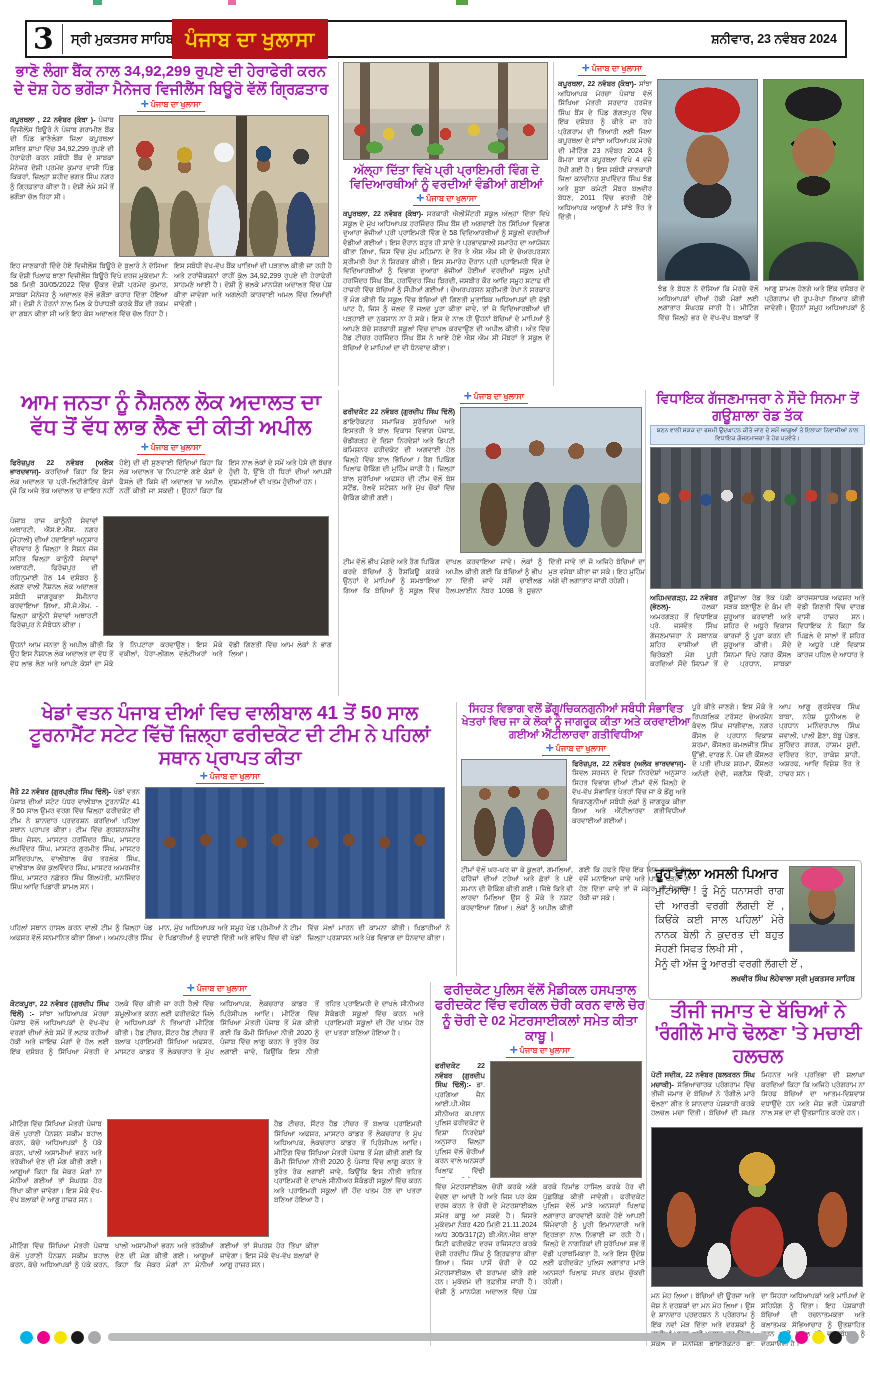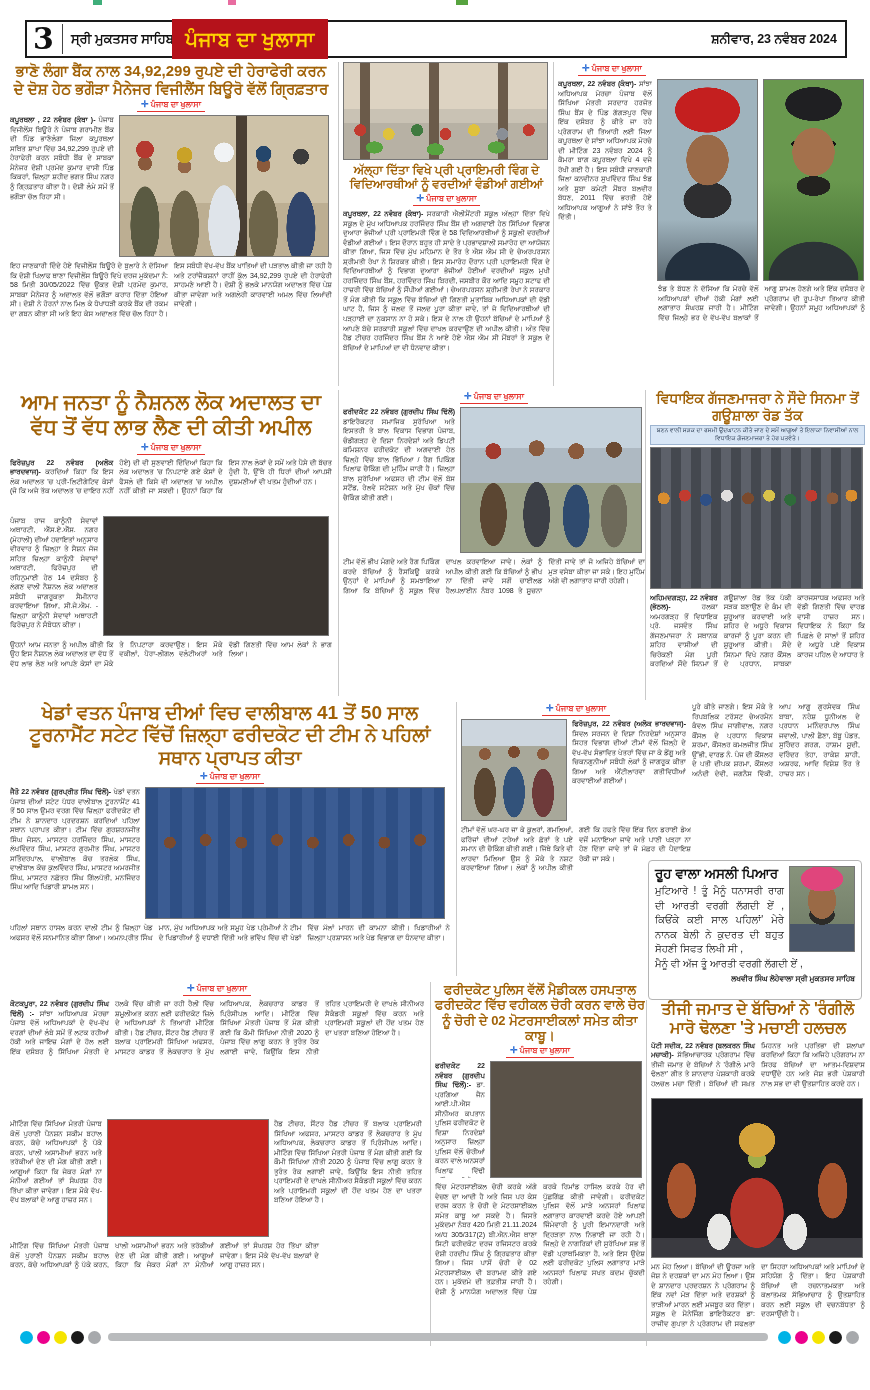--- a/index.html
+++ b/index.html
@@ -11,21 +11,21 @@
   .hdr .pgno{font-family:"DejaVu Serif",serif;font-size:30px;font-weight:700;line-height:30px;
        padding:0 8px 0 6px;border-right:1px solid #444;}
   .hdr .edition{font-size:13px;font-weight:700;padding-left:8px;}
   .masthead{position:absolute;left:145px;top:-3px;width:156px;height:40px;background:#b5121b;
        display:flex;align-items:center;justify-content:center;}
   .masthead span{color:#ffd400;font-size:20px;font-weight:700;letter-spacing:0.5px;}
   .hdr .date{margin-left:auto;font-size:12.5px;font-weight:700;padding-right:8px;}
   .printmark{position:absolute;top:0;height:5px;}
   
   .art{position:absolute;overflow:hidden;}
-  .art h2{margin:0 0 2px 0;text-align:center;font-weight:700;color:#a16207;line-height:1.18;}
+  .art h2{margin:0 0 2px 0;text-align:center;font-weight:700;color:#a21caf;line-height:1.18;}
   .tag{width:max-content;margin:1px auto 3px auto;border-bottom:1.5px solid #e5322d;padding:0 4px 1px 4px;
        font-size:8px;font-weight:700;color:#e5322d;white-space:nowrap;}
   .tag .plus{color:#2e6fd6;font-size:9px;}
   .bt{font-size:7px;line-height:1.36;text-align:justify;color:#1c1c1c;overflow:hidden;}
   .bt b{font-weight:700;}
   .cols2{column-count:2;column-gap:6px;}
   .cols3{column-count:3;column-gap:6px;}
   .cols4{column-count:4;column-gap:6px;}
   .rowflex{display:flex;gap:5px;}
   .sepL{border-left:1px solid #c9c9c9;padding-left:4px;}
@@ -261,20 +261,21 @@
     <h2 style="font-size:19px;">ਖੇਡਾਂ ਵਤਨ ਪੰਜਾਬ ਦੀਆਂ ਵਿਚ ਵਾਲੀਬਾਲ 41 ਤੋਂ 50 ਸਾਲ ਟੂਰਨਾਮੈਂਟ ਸਟੇਟ ਵਿੱਚੋਂ ਜ਼ਿਲ੍ਹਾ ਫਰੀਦਕੋਟ ਦੀ ਟੀਮ ਨੇ ਪਹਿਲਾਂ ਸਥਾਨ ਪ੍ਰਾਪਤ ਕੀਤਾ</h2>
     <div class="tag"><span class="plus">✛</span> <span>ਪੰਜਾਬ ਦਾ ਖੁਲਾਸਾ</span></div>
     <div class="rowflex">
       <div class="bt" style="width:130px;height:132px;"><b>ਜੈਤੋ 22 ਨਵੰਬਰ (ਗੁਰਪ੍ਰੀਤ ਸਿੰਘ ਢਿੱਲੋਂ)-</b> <span>ਖੇਡਾਂ ਵਤਨ ਪੰਜਾਬ ਦੀਆਂ ਸਟੇਟ ਪੱਧਰ ਵਾਲੀਬਾਲ ਟੂਰਨਾਮੈਂਟ 41 ਤੋਂ 50 ਸਾਲ ਉਮਰ ਵਰਗ ਵਿੱਚ ਜ਼ਿਲ੍ਹਾ ਫਰੀਦਕੋਟ ਦੀ ਟੀਮ ਨੇ ਸ਼ਾਨਦਾਰ ਪ੍ਰਦਰਸ਼ਨ ਕਰਦਿਆਂ ਪਹਿਲਾ ਸਥਾਨ ਪ੍ਰਾਪਤ ਕੀਤਾ। ਟੀਮ ਵਿੱਚ ਗੁਰਸ਼ਰਨਜੀਤ ਸਿੰਘ ਜੋਸਨ, ਮਾਸਟਰ ਹਰਜਿੰਦਰ ਸਿੰਘ, ਮਾਸਟਰ ਲੱਖਵਿੰਦਰ ਸਿੰਘ, ਮਾਸਟਰ ਗੁਰਮੀਤ ਸਿੰਘ, ਮਾਸਟਰ ਸਤਿੰਦਰਪਾਲ, ਵਾਲੀਬਾਲ ਕੋਚ ਤਰਲੋਕ ਸਿੰਘ, ਵਾਲੀਬਾਲ ਕੋਚ ਕੁਲਵਿੰਦਰ ਸਿੰਘ, ਮਾਸਟਰ ਅਮਰਜੀਤ ਸਿੰਘ, ਮਾਸਟਰ ਨਛੱਤਰ ਸਿੰਘ ਗਿੱਲਪੱਤੀ, ਮਨਜਿੰਦਰ ਸਿੰਘ ਆਦਿ ਖਿਡਾਰੀ ਸ਼ਾਮਲ ਸਨ।</span></div>
       <div class="ph ph-g" style="width:298px;height:130px;"></div>
     </div>
     <div class="bt cols3" style="height:70px;margin-top:4px;">ਪਹਿਲਾਂ ਸਥਾਨ ਹਾਸਲ ਕਰਨ ਵਾਲੀ ਟੀਮ ਨੂੰ ਜ਼ਿਲ੍ਹਾ ਖੇਡ ਅਫਸਰ ਵੱਲੋਂ ਸਨਮਾਨਿਤ ਕੀਤਾ ਗਿਆ। ਅਮਨਪ੍ਰੀਤ ਸਿੰਘ ਮਾਨ, ਮੁੱਖ ਅਧਿਆਪਕ ਅਤੇ ਸਮੂਹ ਖੇਡ ਪ੍ਰੇਮੀਆਂ ਨੇ ਟੀਮ ਦੇ ਖਿਡਾਰੀਆਂ ਨੂੰ ਵਧਾਈ ਦਿੱਤੀ ਅਤੇ ਭਵਿੱਖ ਵਿੱਚ ਵੀ ਖੇਡਾਂ ਵਿੱਚ ਮੱਲਾਂ ਮਾਰਨ ਦੀ ਕਾਮਨਾ ਕੀਤੀ। ਖਿਡਾਰੀਆਂ ਨੇ ਜ਼ਿਲ੍ਹਾ ਪ੍ਰਸ਼ਾਸਨ ਅਤੇ ਖੇਡ ਵਿਭਾਗ ਦਾ ਧੰਨਵਾਦ ਕੀਤਾ।</div>
   </article>
 
   <article class="art sepL" style="left:456px;top:702px;width:230px;height:274px;">
+    <h2 style="font-size:11px;">ਸਿਹਤ ਵਿਭਾਗ ਵਲੋਂ ਡੇਂਗੂ/ਚਿਕਨਗੁਨੀਆਂ ਸਬੰਧੀ ਸੰਭਾਵਿਤ ਖੇਤਰਾਂ ਵਿਚ ਜਾ ਕੇ ਲੋਕਾਂ ਨੂੰ ਜਾਗਰੂਕ ਕੀਤਾ ਅਤੇ ਕਰਵਾਈਆ ਗਈਆਂ ਐਂਟੀਲਾਰਵਾ ਗਤੀਵਿਧੀਆ</h2>
     <div class="tag"><span class="plus">✛</span> <span>ਪੰਜਾਬ ਦਾ ਖੁਲਾਸਾ</span></div>
     <div class="rowflex" style="margin-top:2px;">
       <div class="ph ph-h" style="width:104px;height:100px;"></div>
       <div class="bt" style="width:114px;height:102px;"><b>ਫਿਰੋਜ਼ਪੁਰ, 22 ਨਵੰਬਰ (ਅਲੋਕ ਭਾਰਦਵਾਜ)-</b> <span>ਸਿਵਲ ਸਰਜਨ ਦੇ ਦਿਸ਼ਾ ਨਿਰਦੇਸ਼ਾਂ ਅਨੁਸਾਰ ਸਿਹਤ ਵਿਭਾਗ ਦੀਆਂ ਟੀਮਾਂ ਵੱਲੋਂ ਜ਼ਿਲ੍ਹੇ ਦੇ ਵੱਖ-ਵੱਖ ਸੰਭਾਵਿਤ ਖੇਤਰਾਂ ਵਿੱਚ ਜਾ ਕੇ ਡੇਂਗੂ ਅਤੇ ਚਿਕਨਗੁਨੀਆਂ ਸਬੰਧੀ ਲੋਕਾਂ ਨੂੰ ਜਾਗਰੂਕ ਕੀਤਾ ਗਿਆ ਅਤੇ ਐਂਟੀਲਾਰਵਾ ਗਤੀਵਿਧੀਆਂ ਕਰਵਾਈਆਂ ਗਈਆਂ।</span></div>
     </div>
     <div class="bt cols2" style="height:90px;margin-top:4px;">ਟੀਮਾਂ ਵੱਲੋਂ ਘਰ-ਘਰ ਜਾ ਕੇ ਕੂਲਰਾਂ, ਗਮਲਿਆਂ, ਫਰਿੱਜਾਂ ਦੀਆਂ ਟਰੇਆਂ ਅਤੇ ਛੱਤਾਂ ਤੇ ਪਏ ਸਮਾਨ ਦੀ ਚੈਕਿੰਗ ਕੀਤੀ ਗਈ। ਜਿੱਥੇ ਕਿਤੇ ਵੀ ਲਾਰਵਾ ਮਿਲਿਆ ਉਸ ਨੂੰ ਮੌਕੇ ਤੇ ਨਸ਼ਟ ਕਰਵਾਇਆ ਗਿਆ। ਲੋਕਾਂ ਨੂੰ ਅਪੀਲ ਕੀਤੀ ਗਈ ਕਿ ਹਫਤੇ ਵਿੱਚ ਇੱਕ ਦਿਨ ਡਰਾਈ ਡੇਅ ਵਜੋਂ ਮਨਾਇਆ ਜਾਵੇ ਅਤੇ ਪਾਣੀ ਖੜ੍ਹਾ ਨਾ ਹੋਣ ਦਿੱਤਾ ਜਾਵੇ ਤਾਂ ਜੋ ਮੱਛਰ ਦੀ ਪੈਦਾਇਸ਼ ਰੋਕੀ ਜਾ ਸਕੇ।</div>
   </article>
 
   <div class="poembox" style="left:648px;top:860px;width:200px;height:128px;">
     <div class="ph ph-poem"></div>
@@ -299,21 +300,21 @@
     <h2 style="font-size:13px;">ਫਰੀਦਕੋਟ ਪੁਲਿਸ ਵੱਲੋਂ ਮੈਡੀਕਲ ਹਸਪਤਾਲ ਫਰੀਦਕੋਟ ਵਿੱਚ ਵਹੀਕਲ ਚੋਰੀ ਕਰਨ ਵਾਲੇ ਚੋਰ ਨੂੰ ਚੋਰੀ ਦੇ 02 ਮੋਟਰਸਾਈਕਲਾਂ ਸਮੇਤ ਕੀਤਾ ਕਾਬੂ।</h2>
     <div class="tag"><span class="plus">✛</span> <span>ਪੰਜਾਬ ਦਾ ਖੁਲਾਸਾ</span></div>
     <div class="rowflex">
       <div class="bt" style="width:50px;height:117px;"><b>ਫਰੀਦਕੋਟ 22 ਨਵੰਬਰ (ਗੁਰਦੀਪ ਸਿੰਘ ਢਿੱਲੋਂ):-</b> <span>ਡਾ. ਪ੍ਰਗਿਆ ਜੈਨ ਆਈ.ਪੀ.ਐਸ ਸੀਨੀਅਰ ਕਪਤਾਨ ਪੁਲਿਸ ਫਰੀਦਕੋਟ ਦੇ ਦਿਸ਼ਾ ਨਿਰਦੇਸ਼ਾਂ ਅਨੁਸਾਰ ਜ਼ਿਲ੍ਹਾ ਪੁਲਿਸ ਵੱਲੋਂ ਚੋਰੀਆਂ ਕਰਨ ਵਾਲੇ ਅਨਸਰਾਂ ਖਿਲਾਫ ਵਿੱਢੀ ਮੁਹਿੰਮ ਜਾਰੀ ਹੈ।</span></div>
       <div class="ph ph-j" style="width:150px;height:115px;"></div>
     </div>
     <div class="bt cols2" style="height:160px;margin-top:4px;">ਵਿੱਚ ਮੋਟਰਸਾਈਕਲ ਚੋਰੀ ਕਰਕੇ ਅੱਗੇ ਵੇਚਣ ਦਾ ਆਦੀ ਹੈ ਅਤੇ ਜਿਸ ਪਰ ਕੇਸ ਦਰਜ ਕਰਨ ਤੇ ਚੋਰੀ ਦੇ ਮੋਟਰਸਾਈਕਲ ਸਮੇਤ ਕਾਬੂ ਆ ਸਕਦੇ ਹੈ। ਜਿਸਤੇ ਮੁਕੱਦਮਾ ਨੰਬਰ 420 ਮਿਤੀ 21.11.2024 ਅ/ਧ 305/317(2) ਬੀ.ਐਨ.ਐਸ ਥਾਣਾ ਸਿਟੀ ਫਰੀਦਕੋਟ ਦਰਜ ਰਜਿਸਟਰ ਕਰਕੇ ਦੋਸ਼ੀ ਹਰਦੀਪ ਸਿੰਘ ਨੂੰ ਗ੍ਰਿਫਤਾਰ ਕੀਤਾ ਗਿਆ। ਜਿਸ ਪਾਸੋਂ ਚੋਰੀ ਦੇ 02 ਮੋਟਰਸਾਈਕਲ ਵੀ ਬਰਾਮਦ ਕੀਤੇ ਗਏ ਹਨ। ਮੁਕੱਦਮੇ ਦੀ ਤਫ਼ਤੀਸ਼ ਜਾਰੀ ਹੈ। ਦੋਸ਼ੀ ਨੂੰ ਮਾਨਯੋਗ ਅਦਾਲਤ ਵਿੱਚ ਪੇਸ਼ ਕਰਕੇ ਰਿਮਾਂਡ ਹਾਸਿਲ ਕਰਕੇ ਹੋਰ ਵੀ ਪੁੱਛਗਿੱਛ ਕੀਤੀ ਜਾਵੇਗੀ। ਫਰੀਦਕੋਟ ਪੁਲਿਸ ਵੱਲੋਂ ਮਾੜੇ ਅਨਸਰਾਂ ਖਿਲਾਫ ਲਗਾਤਾਰ ਕਾਰਵਾਈ ਕਰਦੇ ਹੋਏ ਆਪਣੀ ਜਿੰਮੇਵਾਰੀ ਨੂੰ ਪੂਰੀ ਇਮਾਨਦਾਰੀ ਅਤੇ ਦ੍ਰਿੜਤਾ ਨਾਲ ਨਿਭਾਈ ਜਾ ਰਹੀ ਹੈ। ਜਿਲ੍ਹੇ ਦੇ ਨਾਗਰਿਕਾਂ ਦੀ ਸੁਰੱਖਿਆ ਸਭ ਤੋਂ ਵੱਡੀ ਪ੍ਰਾਥਮਿਕਤਾ ਹੈ, ਅਤੇ ਇਸ ਉਦੇਸ਼ ਲਈ ਫਰੀਦਕੋਟ ਪੁਲਿਸ ਲਗਾਤਾਰ ਮਾੜੇ ਅਨਸਰਾਂ ਖਿਲਾਫ ਸਖਤ ਕਦਮ ਚੁੱਕਦੀ ਰਹੇਗੀ।</div>
   </article>
 
   <article class="art sepL" style="left:646px;top:1000px;width:214px;height:346px;">
-    <h2 style="font-size:16px;">ਤੀਜੀ ਜਮਾਤ ਦੇ ਬੱਚਿਆਂ ਨੇ 'ਰੰਗੀਲੋ ਮਾਰੋ ਢੋਲਣਾ 'ਤੇ ਮਚਾਈ ਹਲਚਲ</h2>
+    <h2 style="font-size:19px;">ਤੀਜੀ ਜਮਾਤ ਦੇ ਬੱਚਿਆਂ ਨੇ 'ਰੰਗੀਲੋ ਮਾਰੋ ਢੋਲਣਾ 'ਤੇ ਮਚਾਈ ਹਲਚਲ</h2>
     <div class="bt cols2" style="height:54px;margin-top:3px;"><b>ਪੱਟੀ ਸਦੀਕ, 22 ਨਵੰਬਰ (ਬਲਕਰਨ ਸਿੰਘ ਮਚਾਕੀ)-</b> <span>ਸੱਭਿਆਚਾਰਕ ਪ੍ਰੋਗਰਾਮ ਵਿੱਚ ਤੀਜੀ ਜਮਾਤ ਦੇ ਬੱਚਿਆਂ ਨੇ 'ਰੰਗੀਲੋ ਮਾਰੋ ਢੋਲਣਾ' ਗੀਤ ਤੇ ਸ਼ਾਨਦਾਰ ਪੇਸ਼ਕਾਰੀ ਕਰਕੇ ਹਲਚਲ ਮਚਾ ਦਿੱਤੀ। ਬੱਚਿਆਂ ਦੀ ਸਖ਼ਤ ਮਿਹਨਤ ਅਤੇ ਪ੍ਰਤਿਭਾ ਦੀ ਸ਼ਲਾਘਾ ਕਰਦਿਆਂ ਕਿਹਾ ਕਿ ਅਜਿਹੇ ਪ੍ਰੋਗਰਾਮ ਨਾ ਸਿਰਫ ਬੱਚਿਆਂ ਦਾ ਆਤਮ-ਵਿਸ਼ਵਾਸ ਵਧਾਉਂਦੇ ਹਨ ਅਤੇ ਜੋਸ਼ ਭਰੀ ਪੇਸ਼ਕਾਰੀ ਨਾਲ ਸਭ ਦਾ ਵੀ ਉਤਸ਼ਾਹਿਤ ਕਰਦੇ ਹਨ।</span></div>
     <div class="ph ph-k" style="width:210px;height:158px;margin-top:3px;"></div>
     <div class="bt cols2" style="height:82px;margin-top:4px;">ਮਨ ਮੋਹ ਲਿਆ। ਬੱਚਿਆਂ ਦੀ ਊਰਜਾ ਅਤੇ ਜੋਸ਼ ਨੇ ਦਰਸ਼ਕਾਂ ਦਾ ਮਨ ਮੋਹ ਲਿਆ। ਉਸ ਦੇ ਸ਼ਾਨਦਾਰ ਪ੍ਰਦਰਸ਼ਨ ਨੇ ਪ੍ਰੋਗਰਾਮ ਨੂੰ ਇੱਕ ਨਵਾਂ ਮੋੜ ਦਿੱਤਾ ਅਤੇ ਦਰਸ਼ਕਾਂ ਨੂੰ ਤਾੜੀਆਂ ਮਾਰਨ ਲਈ ਮਜਬੂਰ ਕਰ ਦਿੱਤਾ। ਸਕੂਲ ਦੇ ਮੈਨੇਜਿੰਗ ਡਾਇਰੈਕਟਰ ਡਾ: ਰਾਜੀਵ ਗੁਪਤਾ ਨੇ ਪ੍ਰੋਗਰਾਮ ਦੀ ਸਫਲਤਾ ਦਾ ਸਿਹਰਾ ਅਧਿਆਪਕਾਂ ਅਤੇ ਮਾਪਿਆਂ ਦੇ ਸਹਿਯੋਗ ਨੂੰ ਦਿੱਤਾ। ਇਹ ਪੇਸ਼ਕਾਰੀ ਬੱਚਿਆਂ ਦੀ ਰਚਨਾਤਮਕਤਾ ਅਤੇ ਕਲਾਤਮਕ ਸੱਭਿਆਚਾਰ ਨੂੰ ਉਤਸ਼ਾਹਿਤ ਕਰਨ ਲਈ ਸਕੂਲ ਦੀ ਵਚਨਬੱਧਤਾ ਨੂੰ ਦਰਸਾਉਂਦੀ ਹੈ।</div>
   </article>
 
   <div class="strip">
     <div class="dot" style="left:20px;background:#00b3e6;"></div>
     <div class="dot" style="left:37px;background:#ec008c;"></div>
     <div class="dot" style="left:54px;background:#f5e400;"></div>
     <div class="dot" style="left:71px;background:#1a1a1a;"></div>

